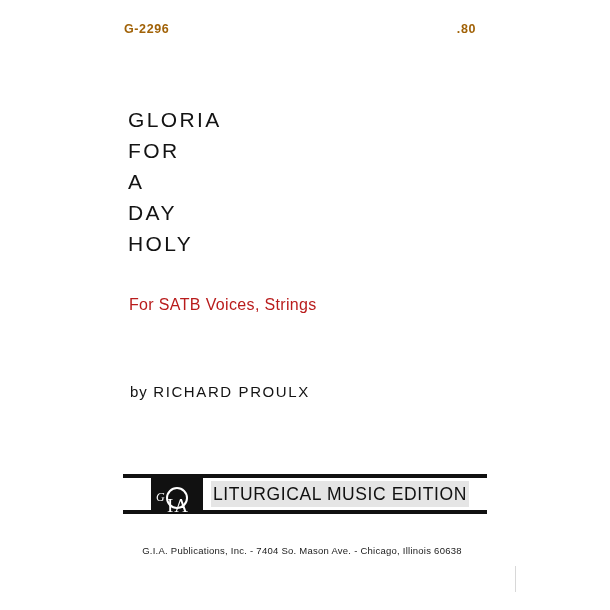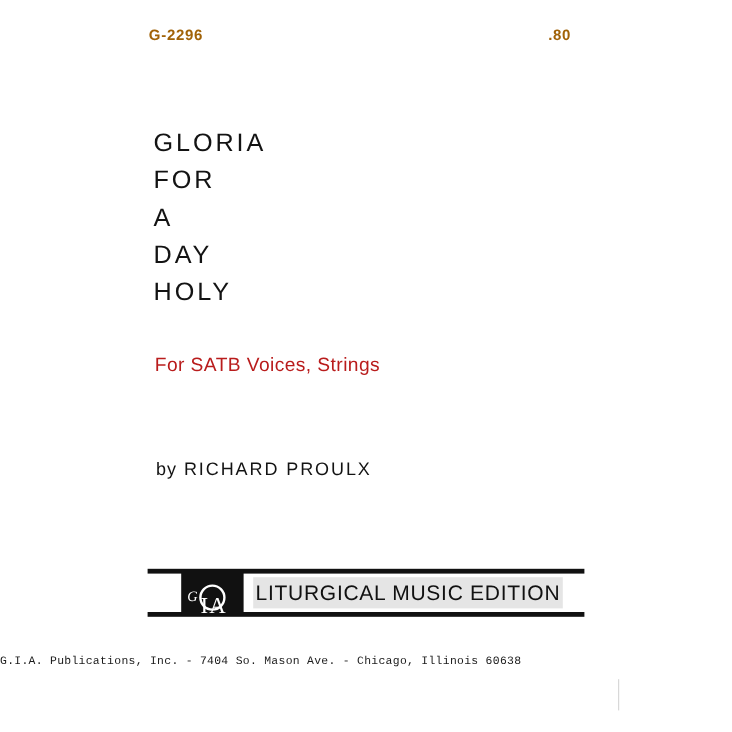--- a/index.html
+++ b/index.html
@@ -137,24 +137,24 @@
     padding: 0 2px;
     line-height: 26px;
   }
 
   
   .imprint {
     position: absolute;
     top: 545px;
     left: 0;
     width: 604px;
+    text-align: center;
     font-size: 9.5px;
     letter-spacing: 0.25px;
     color: #1a1a1a;
-    font-family: Liberation Mono, monospace;
   }
 
   
   .edge-mark {
     position: absolute;
     right: 94px;
     bottom: 18px;
     width: 1px;
     height: 26px;
     background: #d8d8d8;

